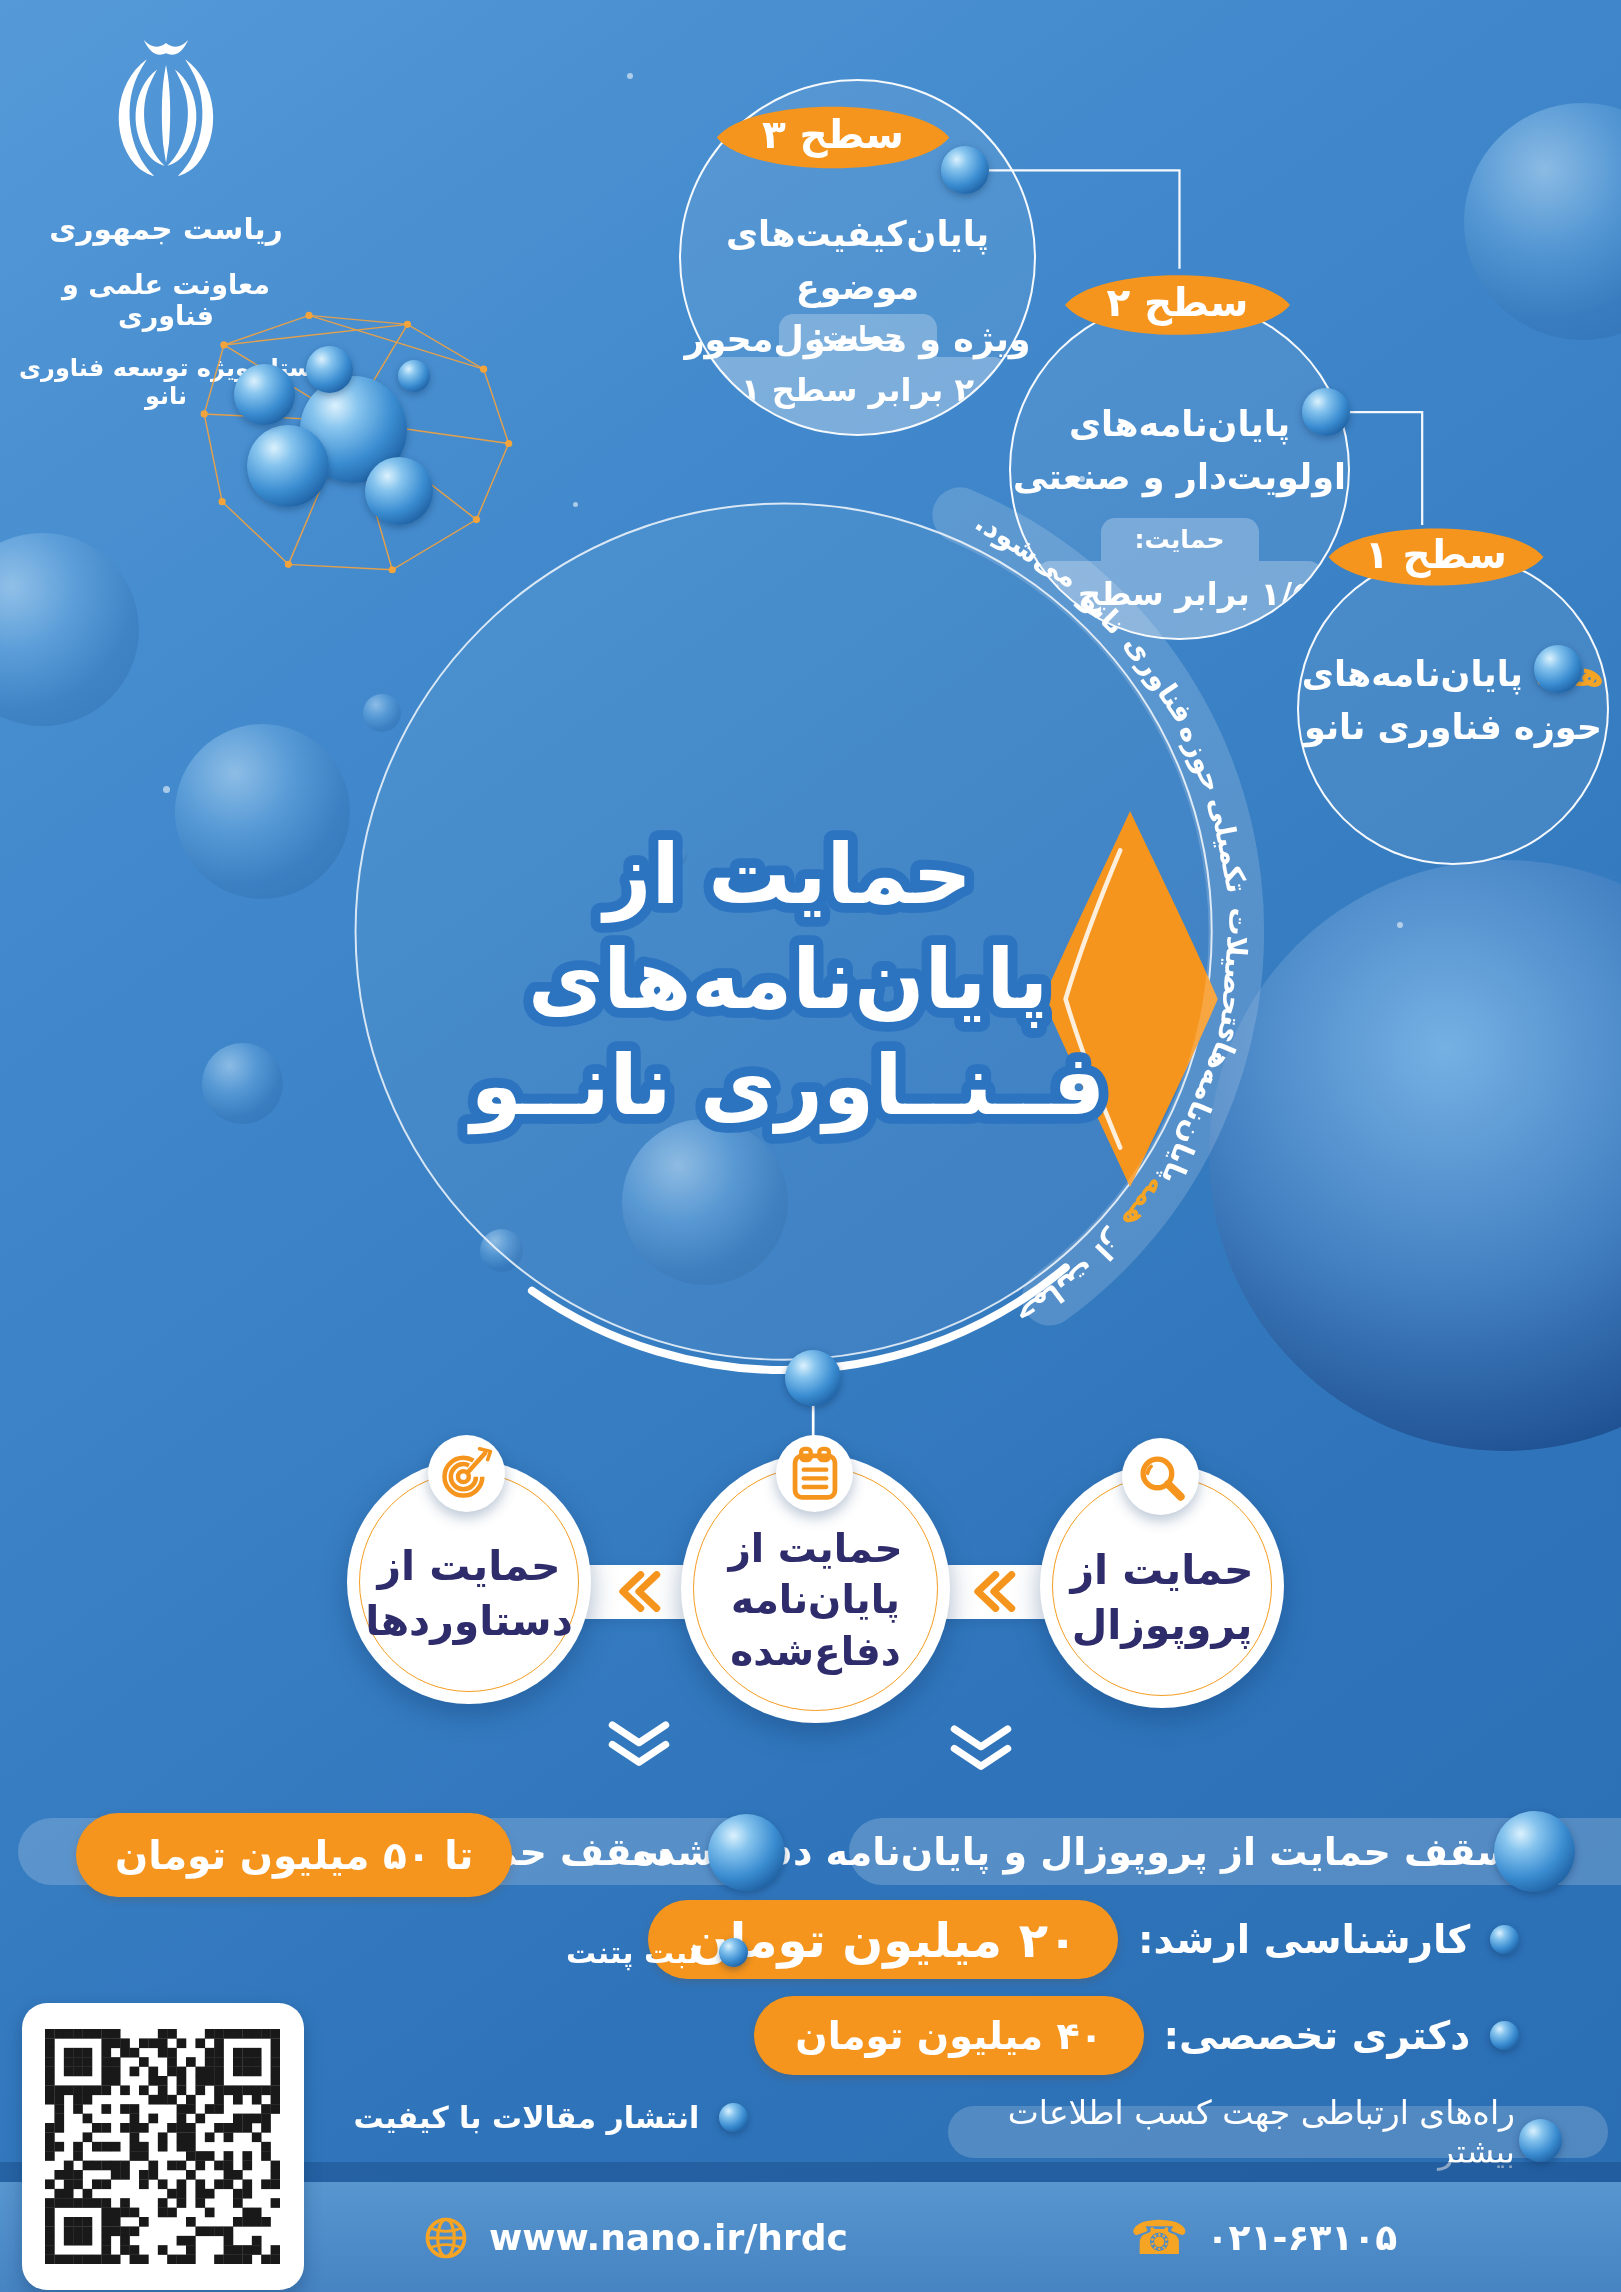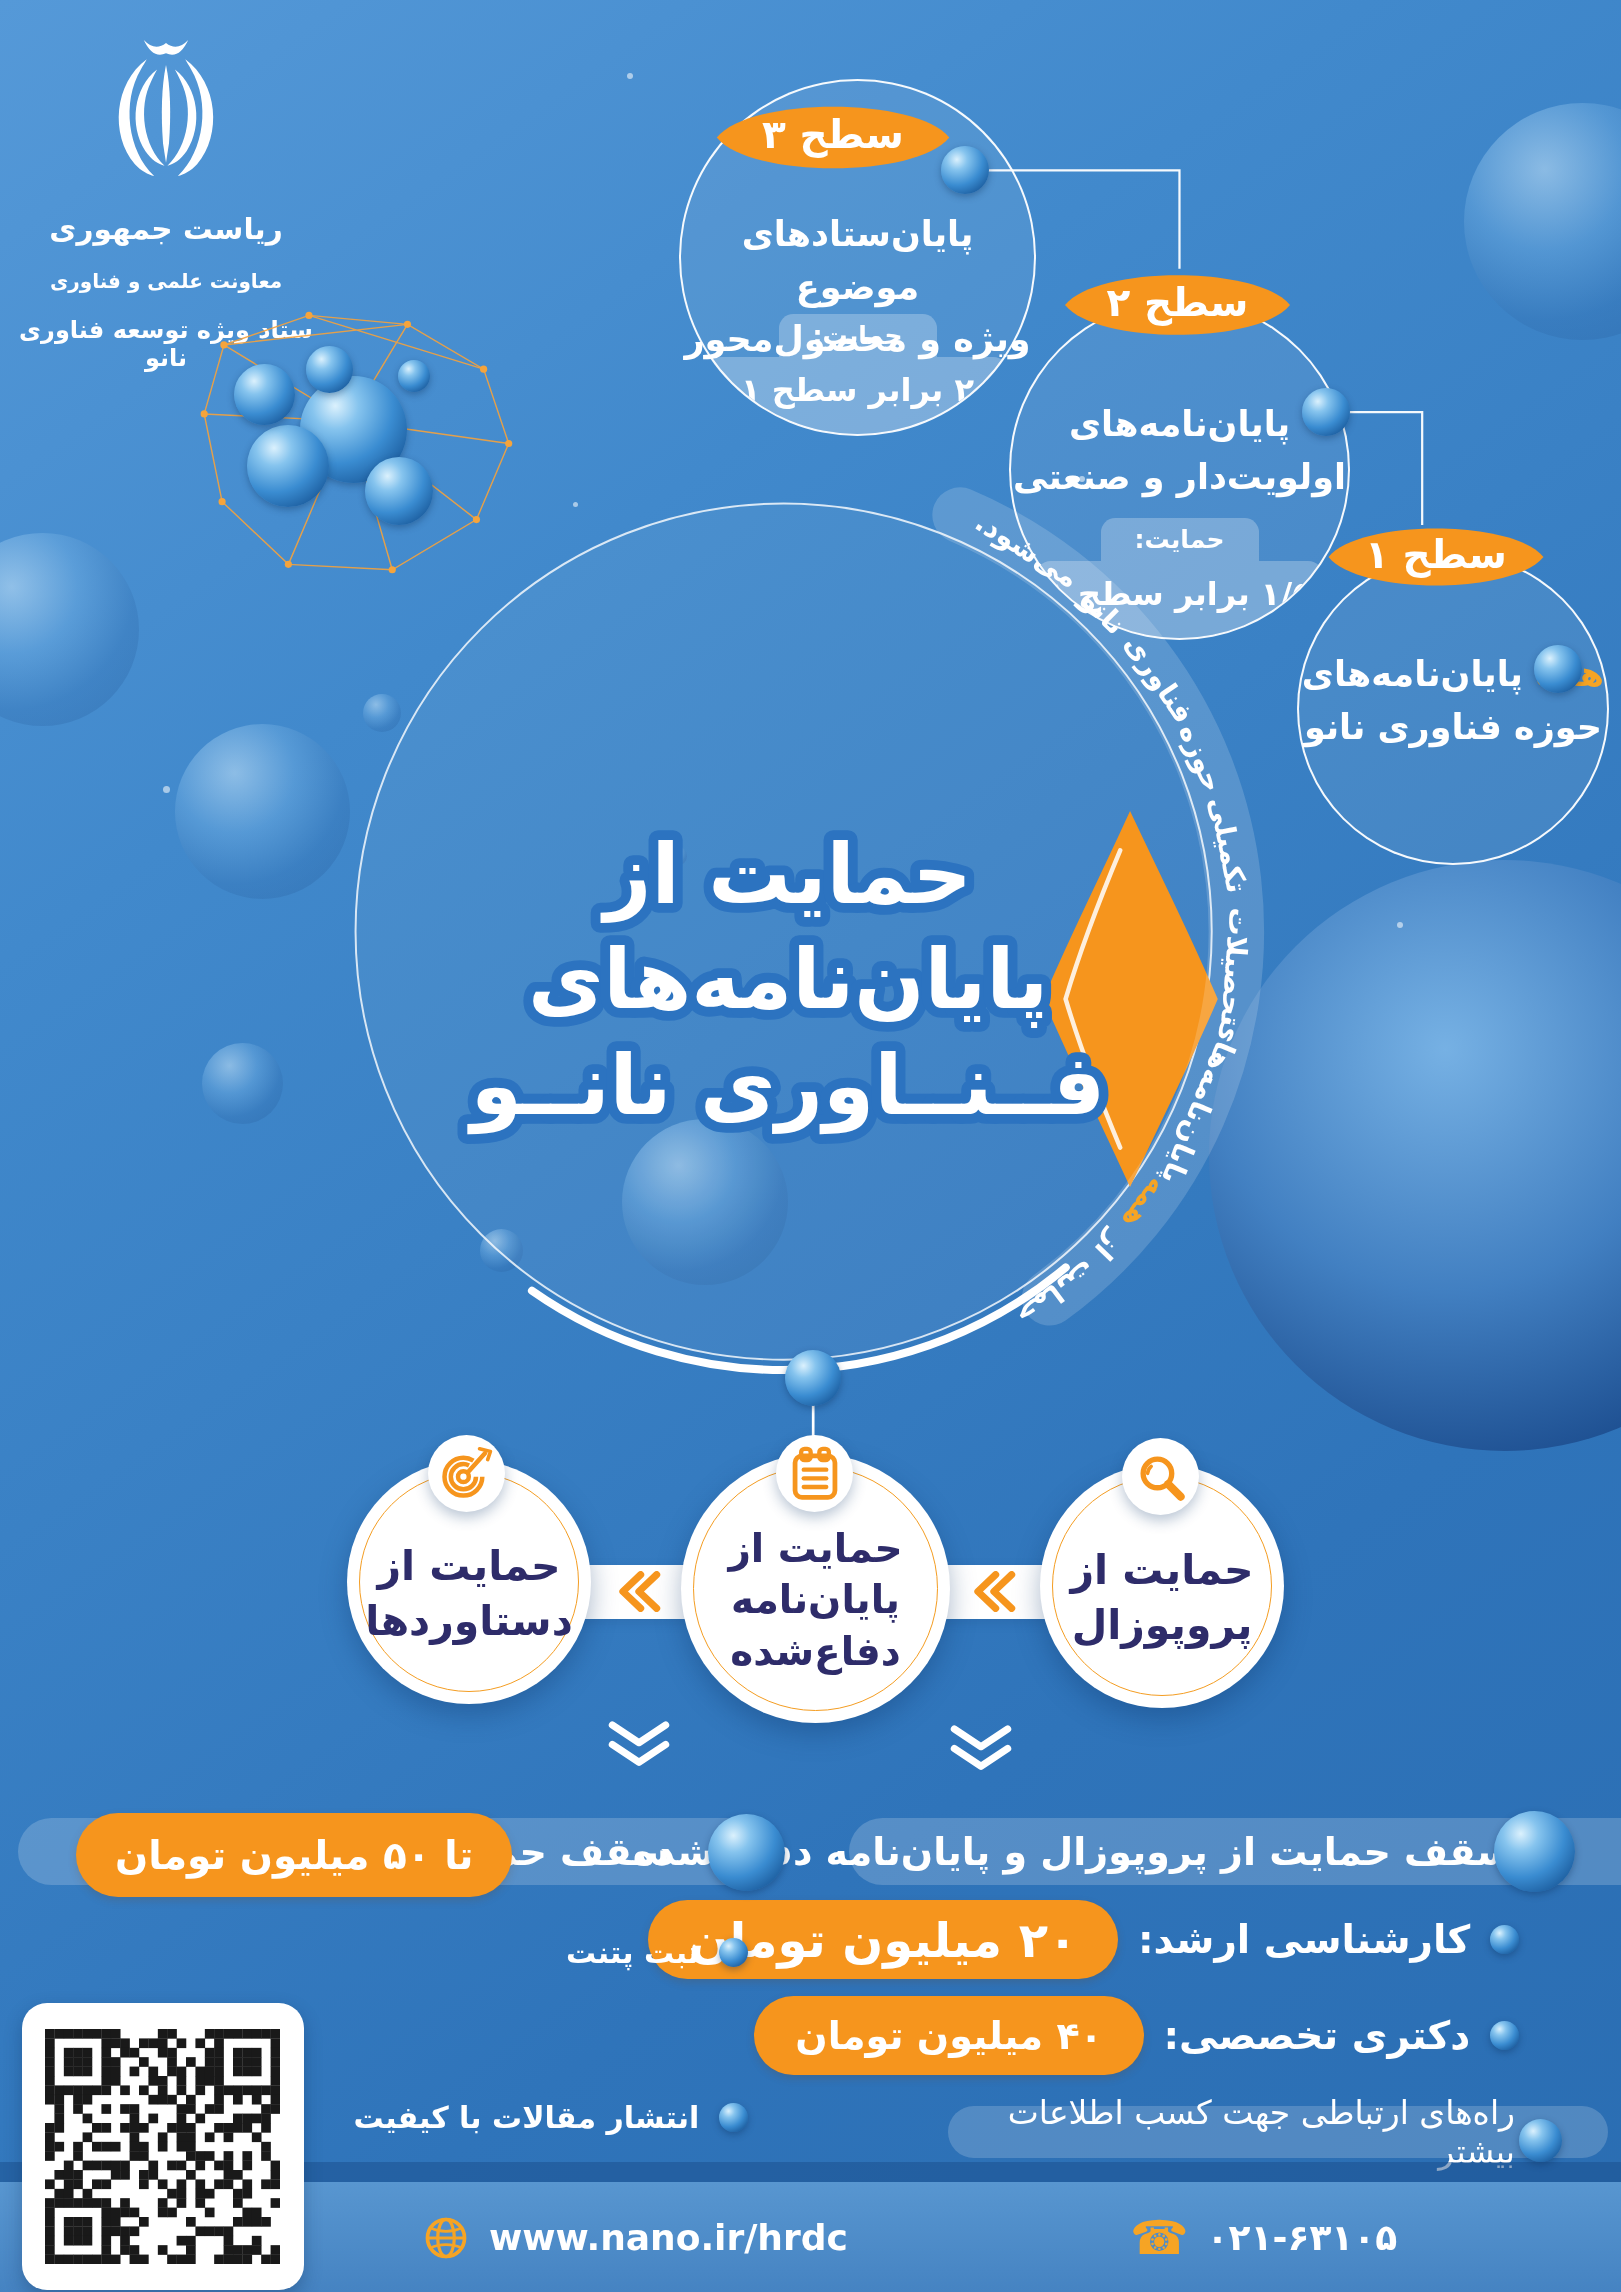--- a/index.html
+++ b/index.html
@@ -16,21 +16,21 @@
     box-shadow:0 2.7px 7.2px rgba(10,40,80,.35);}
   .wash{position:absolute;border-radius:50%;background:rgba(255,255,255,.05);}
   .dot{position:absolute;border-radius:50%;background:rgba(255,255,255,.55);}
   
   svg.layer{position:absolute;left:0;top:0;pointer-events:none;}
   
   .org-block{left:18px;top:34px;width:296px;text-align:center;}
   .org-emblem{width:148px;height:148px;margin:0 auto;display:block;}
   .org-line{font-weight:bold;color:#fff;}
   .org-line.l1{font-size:29.6px;margin-top:30px;}
-  .org-line.l2{font-size:20px;margin-top:23px;}
+  .org-line.l2{font-size:27px;margin-top:23px;}
   .org-line.l3{font-size:24px;margin-top:23px;}
   
   .lvl{position:absolute;border-radius:50%;border:2.2px solid rgba(255,255,255,.95);
     background:rgba(255,255,255,.08);}
   .lvl-clip{position:absolute;inset:0;border-radius:50%;overflow:hidden;}
   .lens{position:absolute;z-index:4;}
   .lens svg{display:block;}
   .lens .lens-label{position:absolute;inset:0;display:flex;align-items:center;justify-content:center;
     font-size:39px;font-weight:bold;color:#fff;padding-bottom:5.4px;text-align:center;}
   .lvl-desc{position:absolute;width:100%;text-align:center;font-size:35px;font-weight:bold;line-height:1.5;z-index:3;}
@@ -149,21 +149,21 @@
         <path d="M-26,-66 C-70,-34 -76,36 -42,76 C-34,85 -24,90 -16,92 C-52,58 -60,-8 -34,-52 C-31,-58 -28,-62 -26,-66 Z"></path>
       </g>
     </svg>
     <div class="org-line l1">ریاست جمهوری</div>
     <div class="org-line l2">معاونت علمی و فناوری</div>
     <div class="org-line l3">ستاد ویژه توسعه فناوری نانو</div>
   </div>
 
   <div class="lvl" style="left:679px;top:79px;width:353px;height:353px;z-index:3;">
     <div class="lvl-desc" style="top:127px;">
-      <div>پایان‌ستاد‌های موضوع</div>
+      <div>پایان‌کیفیت‌های موضوع</div>
       <div>ویژه و محصول‌محور</div>
     </div>
     <div class="lvl-clip">
       <div class="support">
         <div class="tab">حمایت:</div>
         <div class="val">۲ برابر سطح ۱</div>
       </div>
     </div>
   </div>
   <div class="lens" style="left:712px;top:91px;width:242px;height:93px;">

